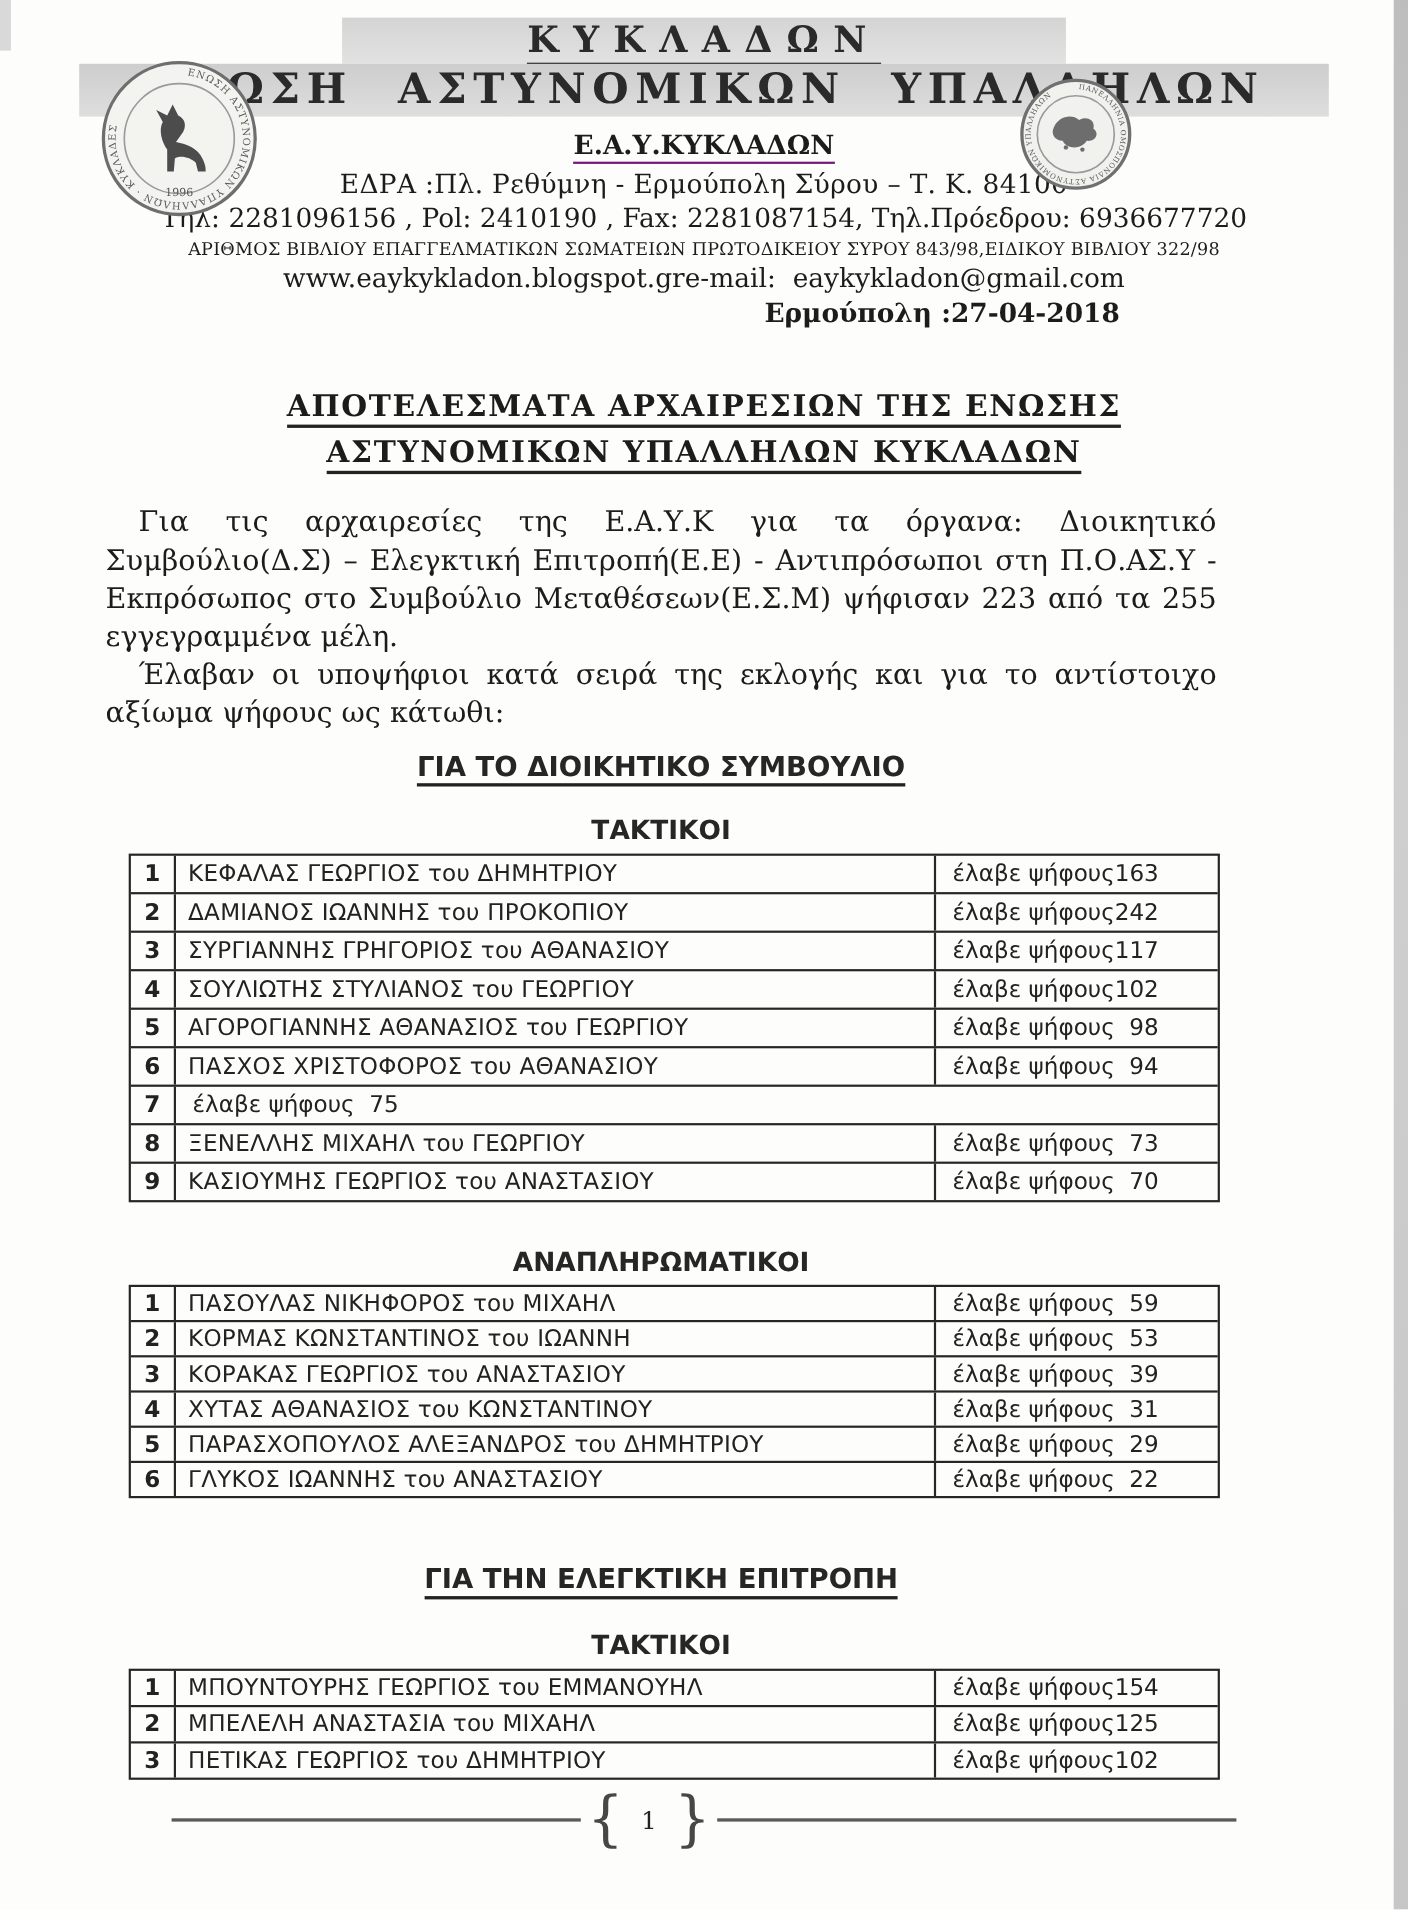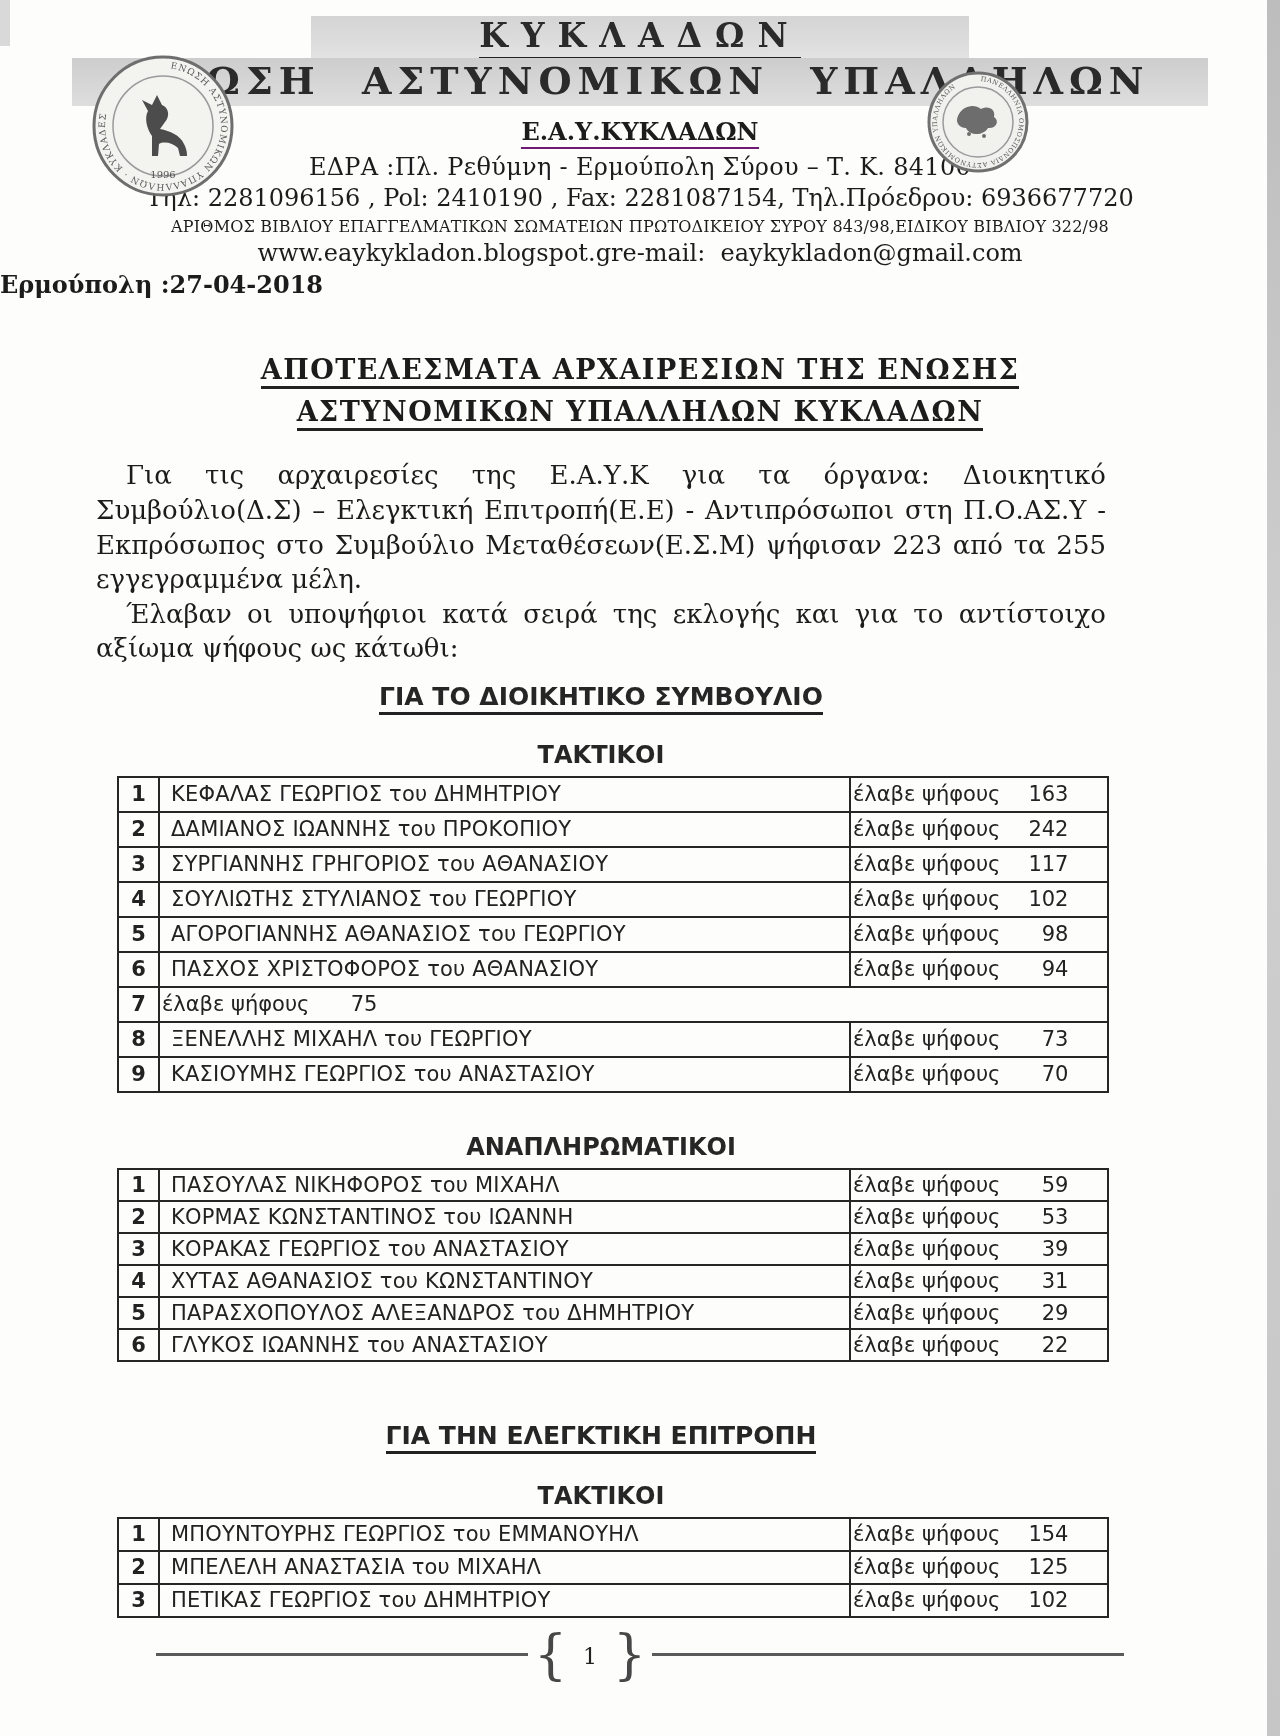--- a/index.html
+++ b/index.html
@@ -45,21 +45,21 @@
   .org-abbr span{border-bottom:2px solid #701a75;padding-bottom:1px;}
   .addr{margin-top:7px;font-size:24px;letter-spacing:0.3px;}
   .phones{margin-top:3px;font-size:24px;}
   .registry{margin-top:5px;font-size:16px;letter-spacing:0.2px;}
   .webline{
     margin-top:3px;font-size:24px;
     display:flex;justify-content:center;
   }
   .dateline{
     margin-top:3px;font-size:24px;font-weight:bold;
-    text-align:left;padding-right:262px;
+    text-align:right;padding-right:262px;
   }
 
   
   .seal{position:absolute;}
   .seal-left{left:90px;top:52px;width:146px;height:148px;}
   .seal-right{left:924px;top:70px;width:108px;height:104px;}
   .seal svg{width:100%;height:100%;}
 
   
   .doc-title{margin-top:50px;text-align:center;font-size:27px;font-weight:bold;letter-spacing:1.5px;line-height:1.55;}
@@ -91,21 +91,21 @@
     width:988px;margin-left:21px;
     border:2px solid #262626;
     font-family:"DejaVu Sans","Liberation Sans",sans-serif;
     font-size:21px;color:#222;
   }
   .trow{display:grid;grid-template-columns:41px 1fr 256px;border-bottom:2px solid #262626;}
   .trow:last-child{border-bottom:none;}
   .tc{display:flex;align-items:center;}
   .tc.num{justify-content:center;font-weight:bold;border-right:2px solid #262626;}
   .tc.name{padding-left:11px;border-right:2px solid #262626;letter-spacing:0.2px;}
-  .tc.votes{padding-left:2px;gap:28px;}
+  .tc.votes{padding-left:15px;}
   .vnum{display:inline-block;min-width:40px;text-align:right;}
   .t-h33 .trow{height:33px;}
   .t-h30 .trow{height:30px;}
   .t-h31 .trow{height:31px;}
 
   
   .footer{
     position:absolute;left:0;top:1628px;width:1280px;
     display:flex;align-items:center;justify-content:center;
   }

